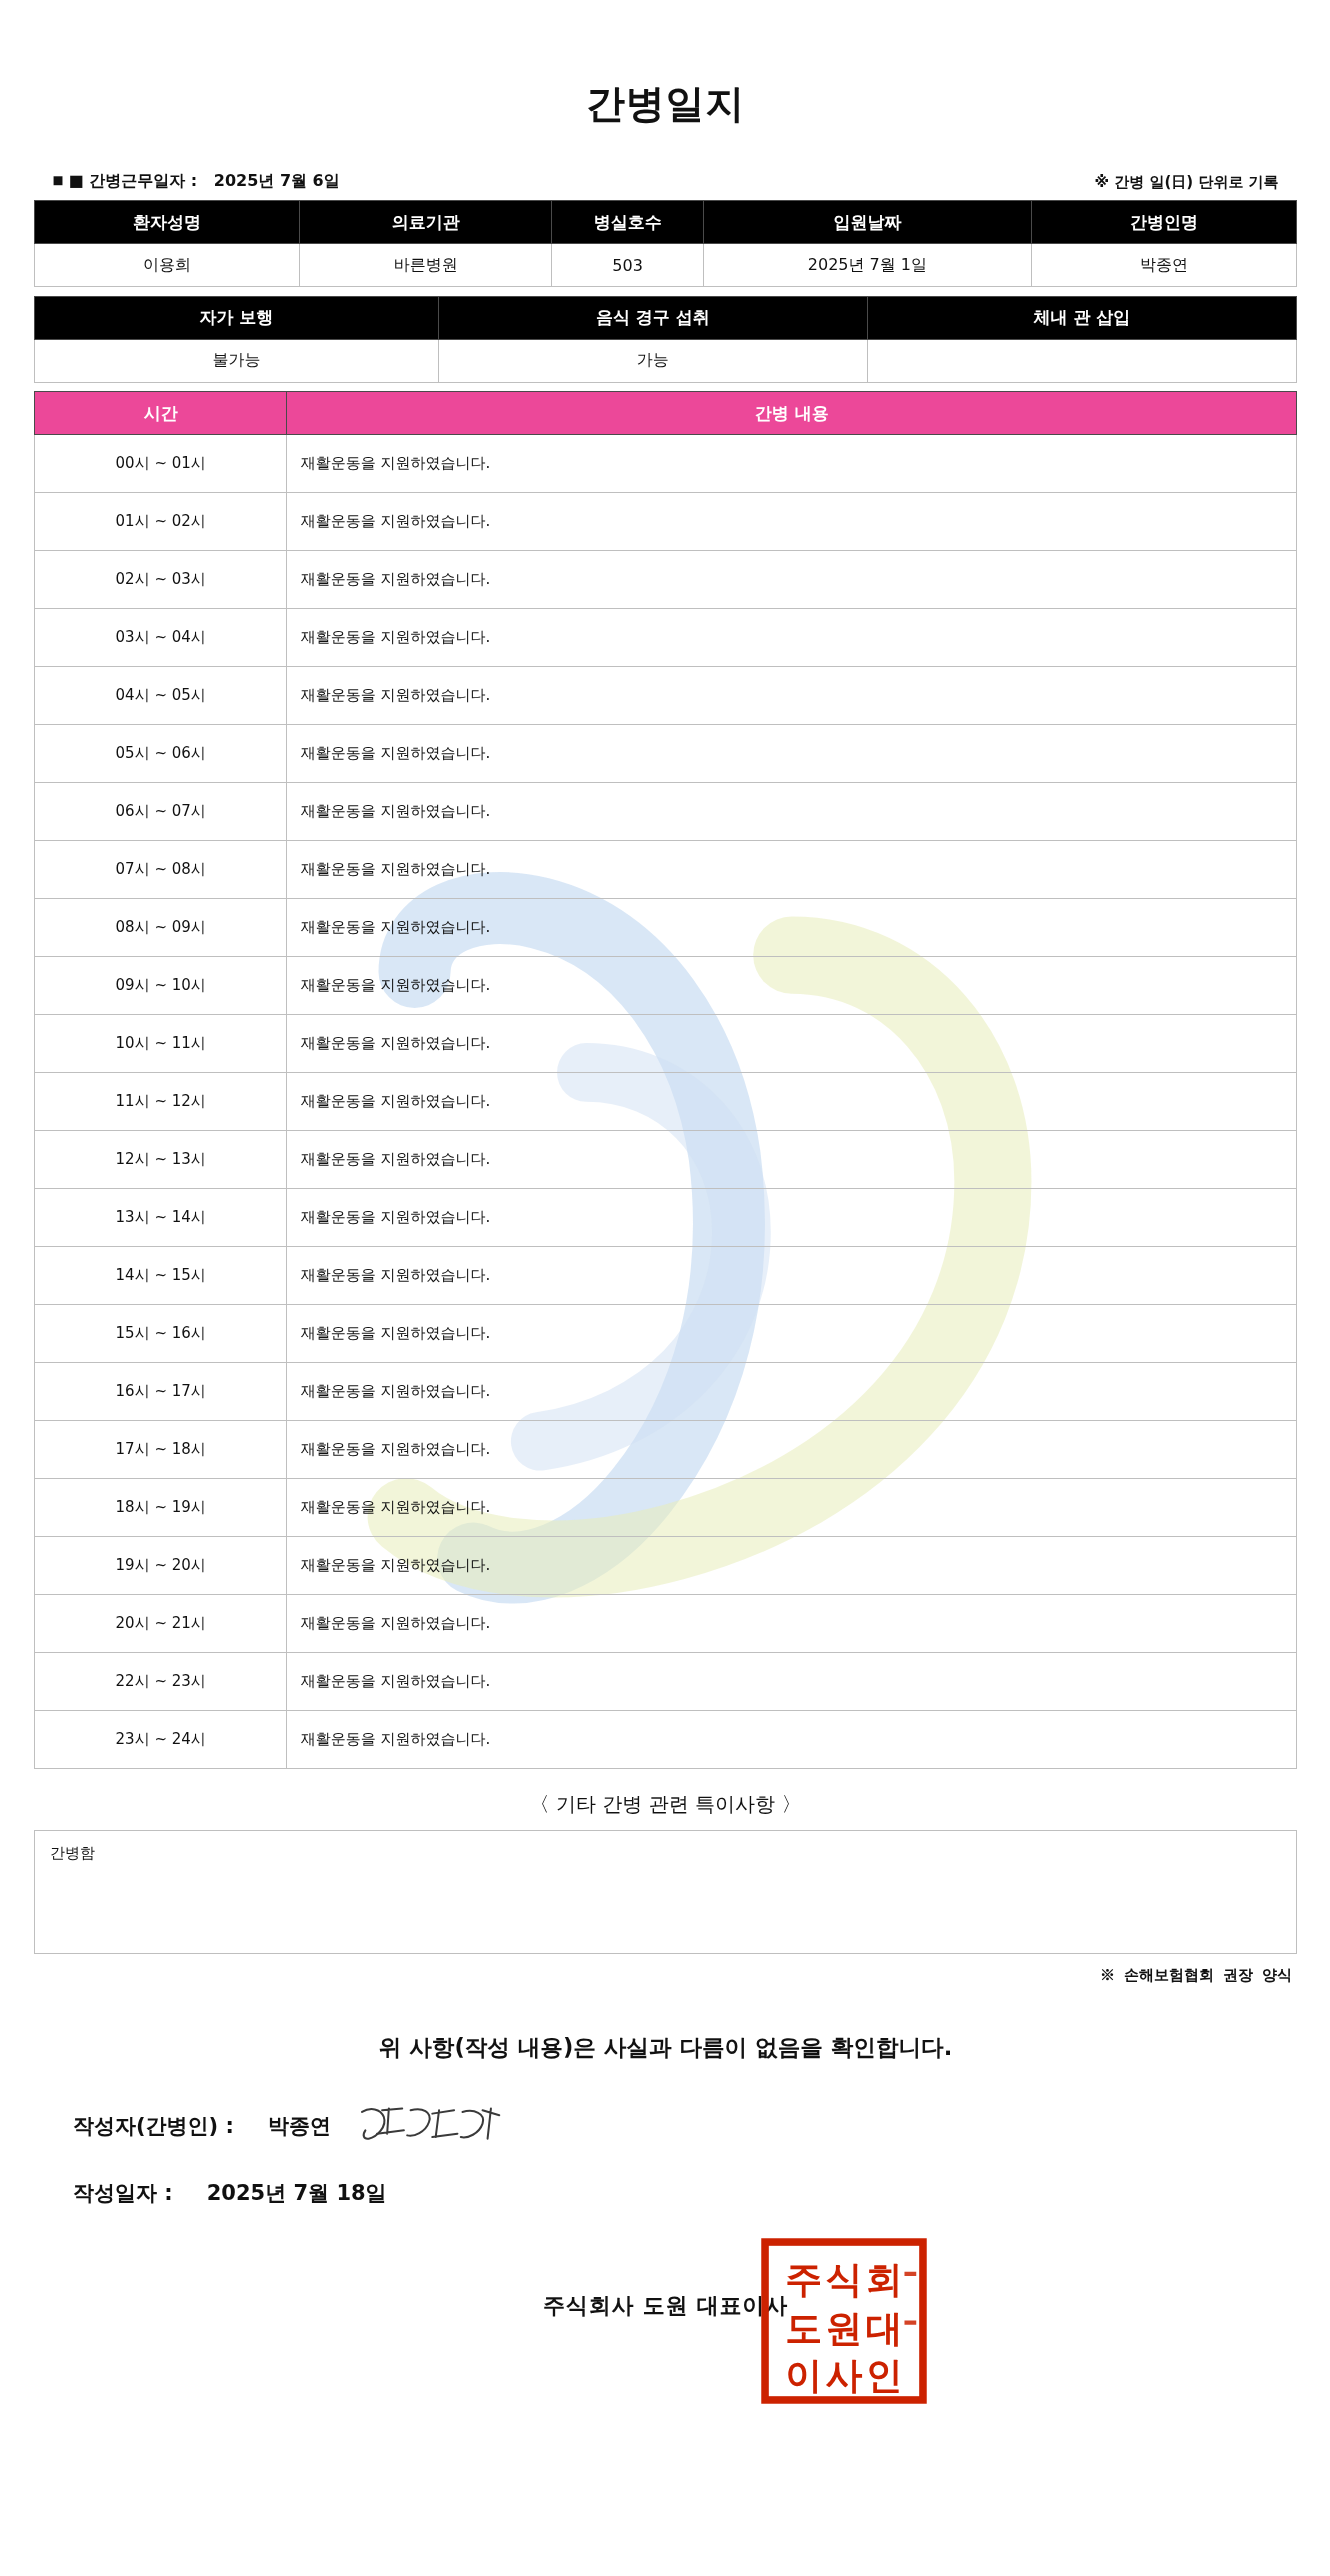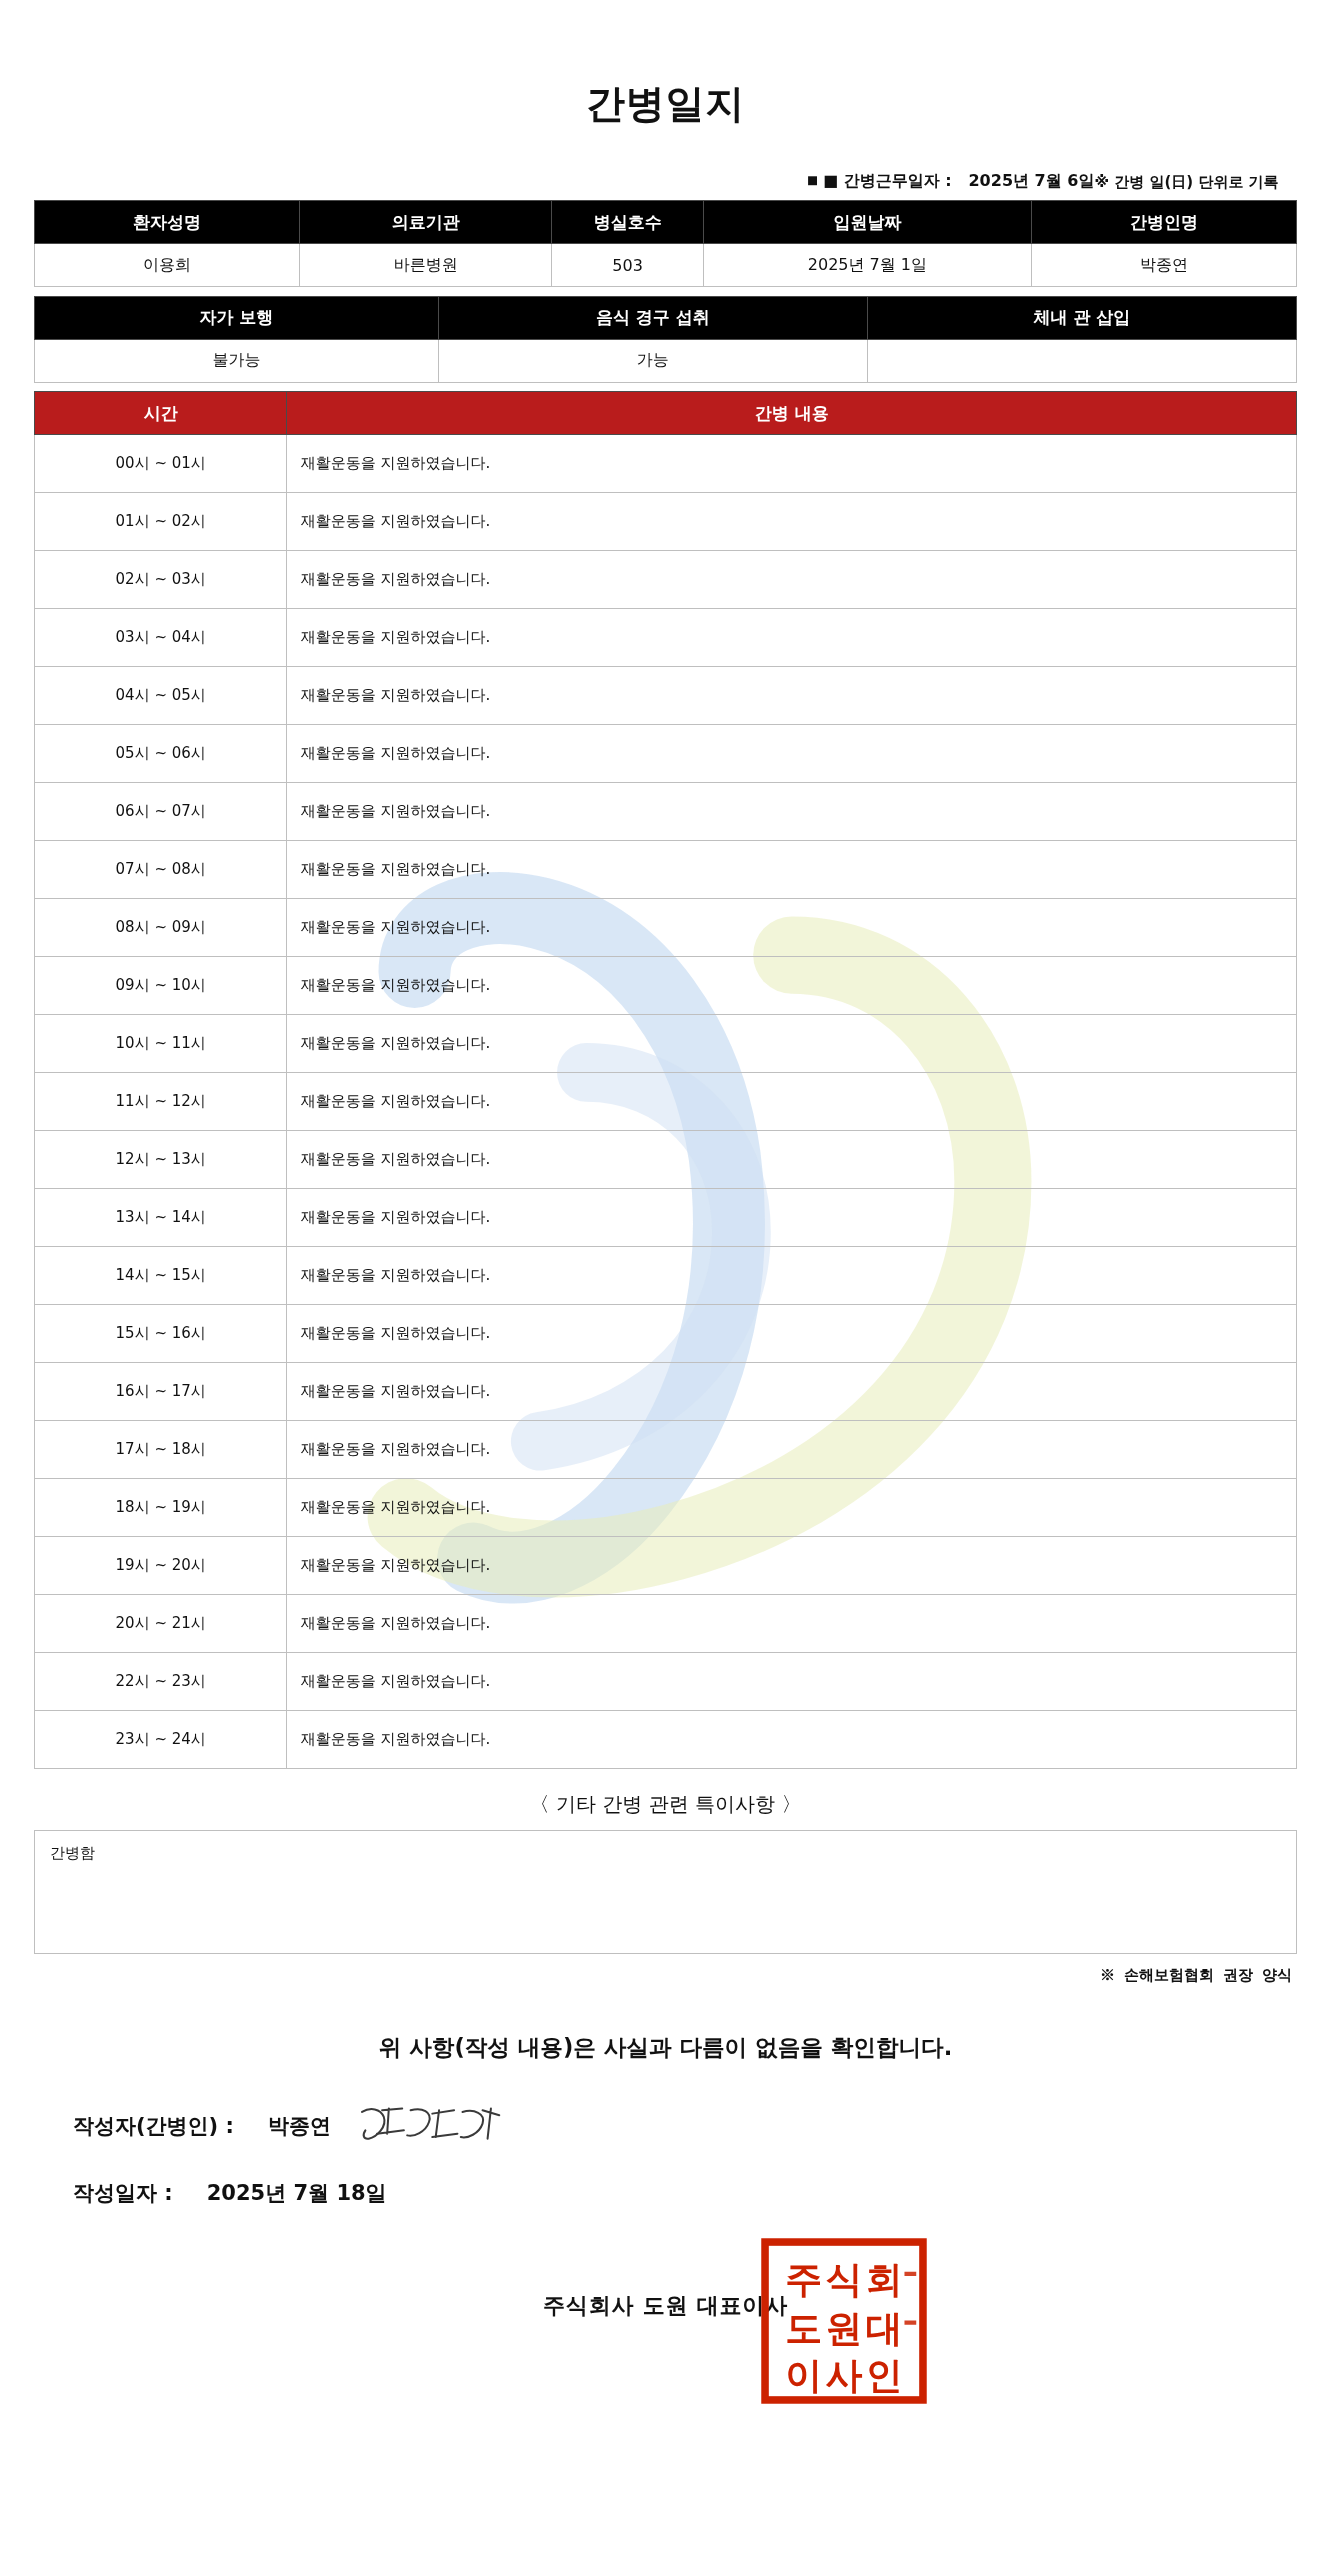--- a/index.html
+++ b/index.html
@@ -42,21 +42,21 @@
     font-size: 39px;
     font-weight: bold;
     letter-spacing: 0.8px;
     padding-top: 77px;
     padding-bottom: 40px;
   }
 
   
   .meta-row {
     display: flex;
-    justify-content: flex-end;
+    justify-content: space-between;
     align-items: flex-end;
     font-size: 16px;
     padding: 0 18.4px 8.4px 18.4px;
   }
   .meta-left { font-weight: bold; }
   .meta-left .sq {
     font-size: 11.7px;
     vertical-align: 1.7px;
     margin-right: 5px;
   }
@@ -82,21 +82,21 @@
     font-size: 16px;
     height: 40px;
     border: 0.8px solid #bfbfbf;
     text-align: center;
     background: transparent;
   }
   .spacer { height: 8.4px; }
 
   
   .log-tbl th {
-    background: #b91c1c;
+    background: #ec4899;
     color: #fff;
     font-size: 17px;
     font-weight: bold;
     height: 40px;
     border: 0.8px solid #4a4a4a;
   }
   .log-tbl td.time {
     width: 245px;
     font-size: 15px;
     text-align: center;

